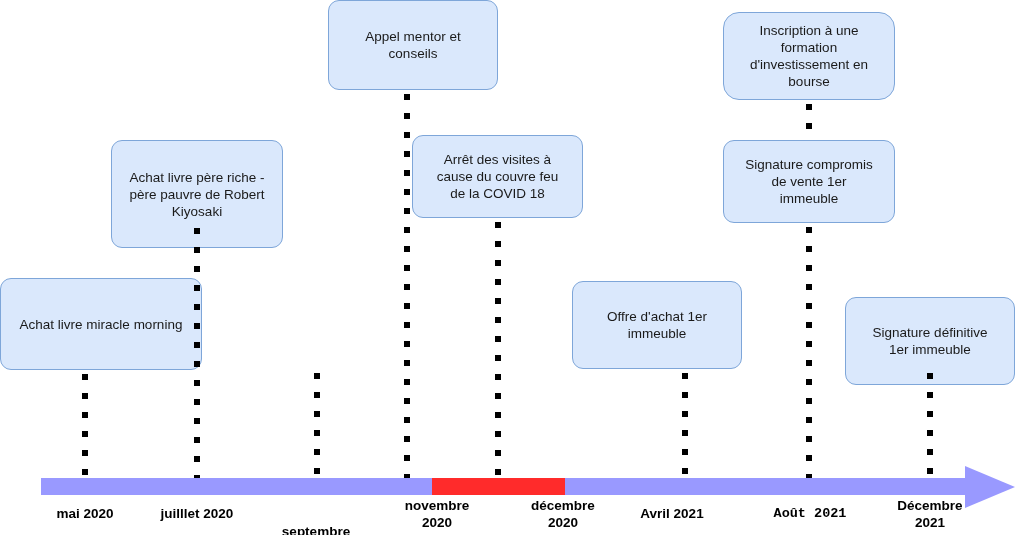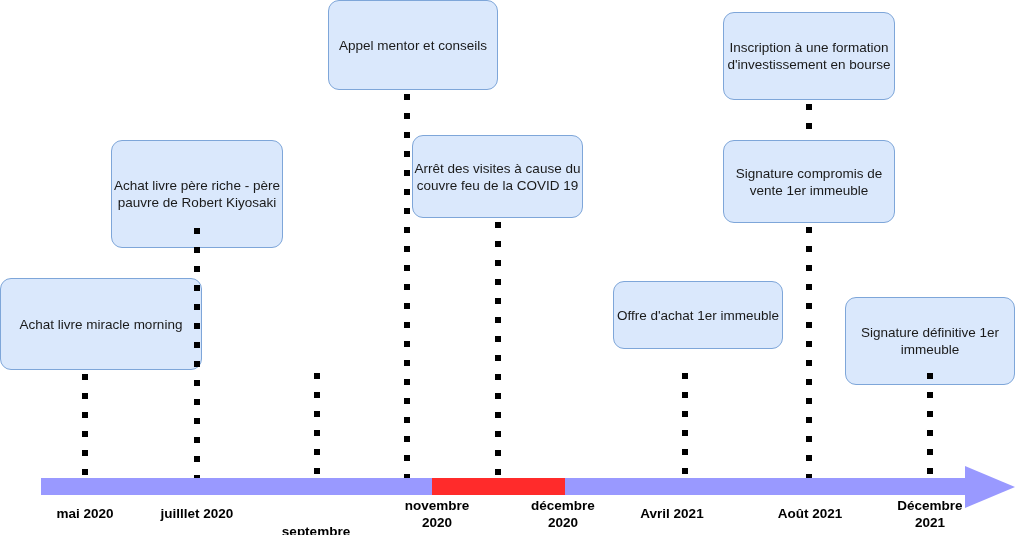--- a/index.html
+++ b/index.html
@@ -30,21 +30,21 @@
     background: #dae8fc;
     border: 1px solid #7ea6d9;
     border-radius: 11px;
     display: flex;
     align-items: center;
     justify-content: flex-start;
     text-align: center;
     font-size: 13.5px;
     line-height: 17px;
     color: #1a1a1a;
-    padding: 2px 1px;
+    padding: 2px 17px;
   }
   .event-box .event-label {
     display: block;
     width: 100%;
   }
 
   
   .leader {
     position: absolute;
     width: 6px;
@@ -97,28 +97,28 @@
   <div class="event-box" style="left:111px; top:140px; width:172px; height:108px;">
     <span class="event-label">Achat livre père riche - père pauvre de Robert Kiyosaki</span>
   </div>
 
 
   <div class="event-box" style="left:328px; top:0px; width:170px; height:90px;">
     <span class="event-label">Appel mentor et conseils</span>
   </div>
 
   <div class="event-box" style="left:412px; top:135px; width:171px; height:83px;">
-    <span class="event-label">Arrêt des visites à cause du couvre feu de la COVID 19</span>
+    <span class="event-label">Arrêt des visites à cause du couvre feu de la COVID 18</span>
   </div>
 
-  <div class="event-box" style="left:613px; top:281px; width:170px; height:68px;">
+  <div class="event-box" style="left:572px; top:281px; width:170px; height:88px;">
     <span class="event-label">Offre d'achat 1er immeuble</span>
   </div>
 
-  <div class="event-box" style="left:723px; top:12px; width:172px; height:88px;">
+  <div class="event-box" style="left:723px; top:12px; width:172px; height:88px;border-radius:16px;">
     <span class="event-label">Inscription à une formation d'investissement en bourse</span>
   </div>
 
   <div class="event-box" style="left:723px; top:140px; width:172px; height:83px;">
     <span class="event-label">Signature compromis de vente 1er immeuble</span>
   </div>
 
   <div class="event-box" style="left:845px; top:297px; width:170px; height:88px;">
     <span class="event-label">Signature définitive 1er immeuble</span>
   </div>
@@ -155,18 +155,18 @@
 2020</div>
 
   <div class="axis-label" style="left:377px; top:497px; width:120px;">novembre
 2020</div>
 
   <div class="axis-label" style="left:503px; top:497px; width:120px;">décembre
 2020</div>
 
   <div class="axis-label" style="left:612px; top:505px; width:120px;">Avril 2021</div>
 
-  <div class="axis-label" style="left:750px; top:505px; width:120px;">Août 2021</div>
+  <div class="axis-label" style="left:750px; top:505px; width:120px;font-family:Liberation Mono, monospace;">Août 2021</div>
 
   <div class="axis-label" style="left:870px; top:497px; width:120px;">Décembre
 2021</div>
 
 </div>
 
 </body></html>

